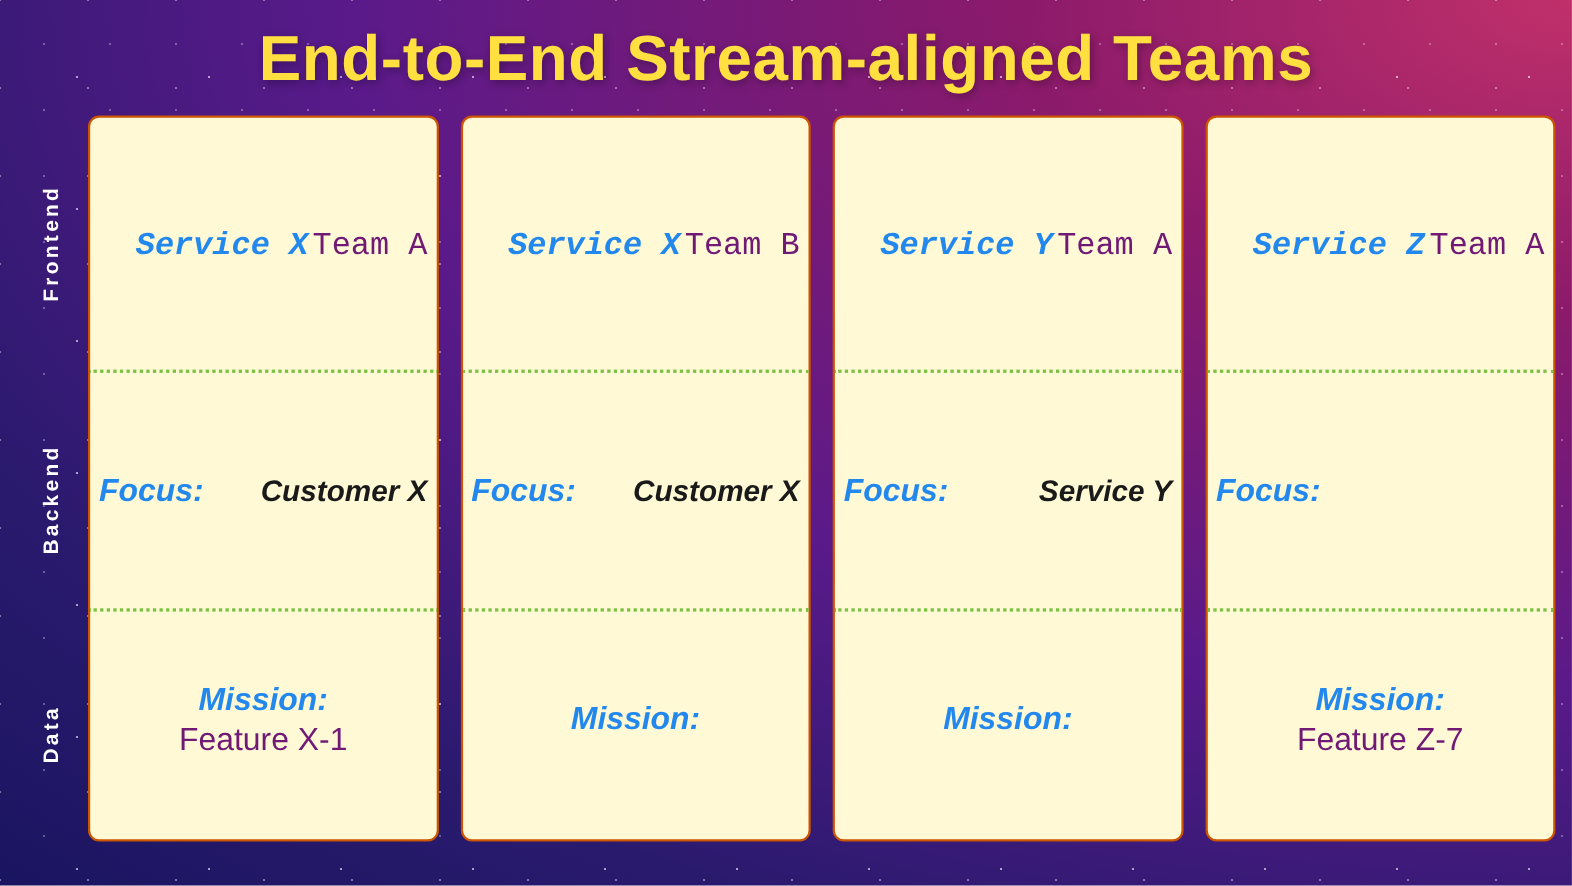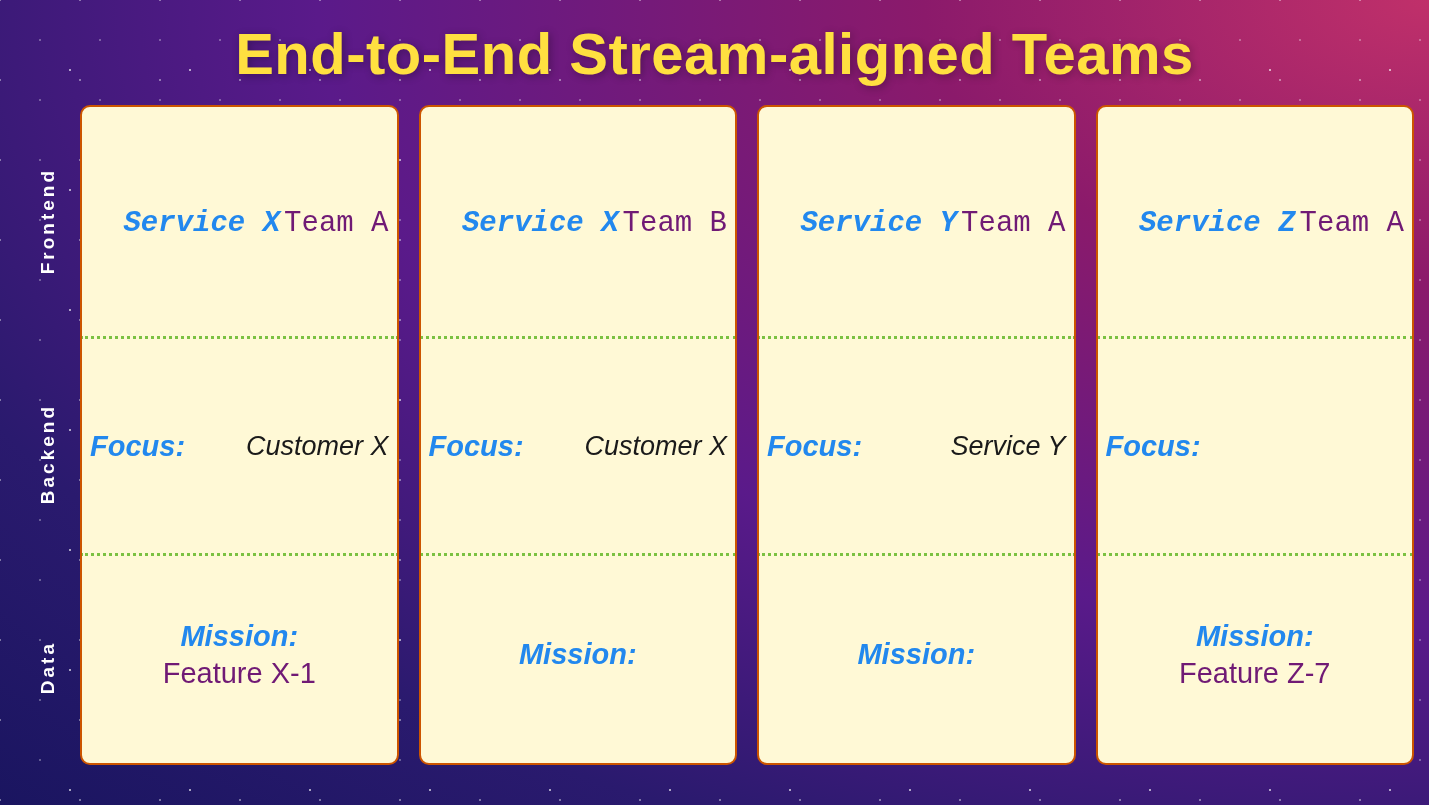--- a/index.html
+++ b/index.html
@@ -163,21 +163,21 @@
       color: #701a75;
       font-weight: 500;
       text-align: center;
       line-height: 1.2;
     }
 
     .dark-bold-italic {
       font-size: 27px;
       font-style: italic;
       color: #1a1a1a;
-      font-weight: 400;
+      font-weight: 700;
       text-align: center;
       line-height: 1.2;
     }
   </style>
 </head>
 <body>
 
 <div class="slide">
 
   <h1 class="title">End-to-End Stream-aligned Teams</h1>

